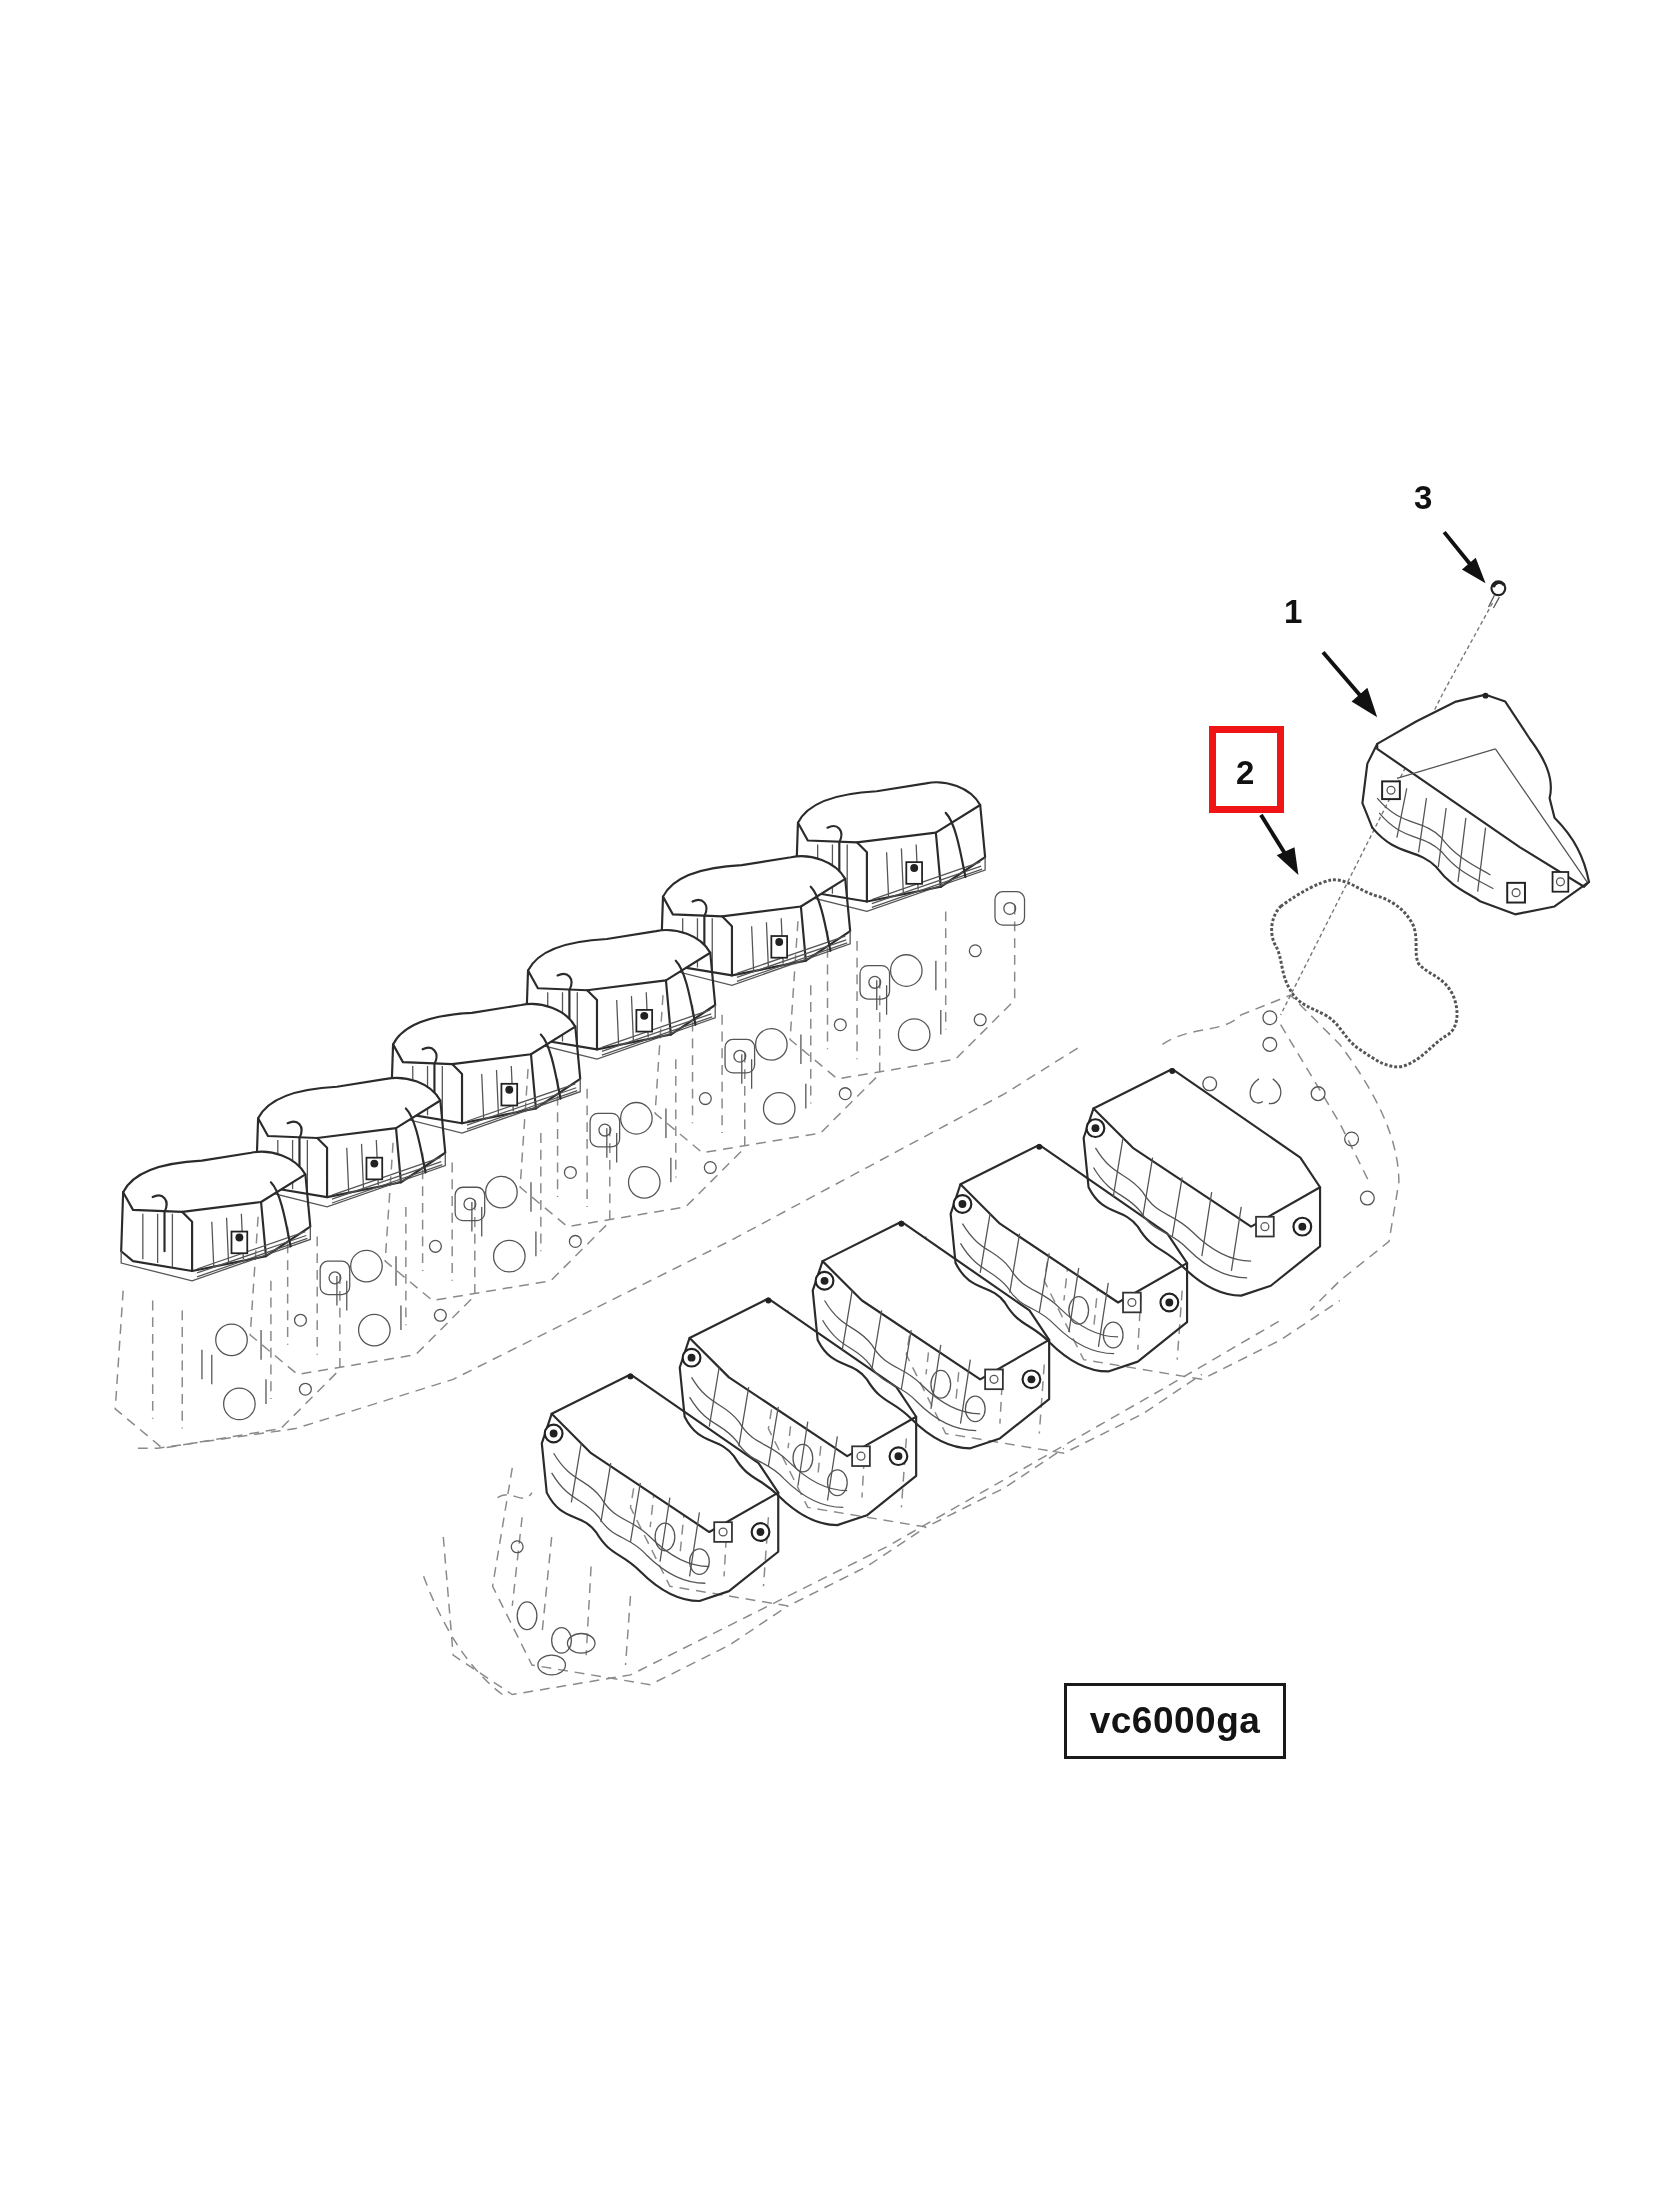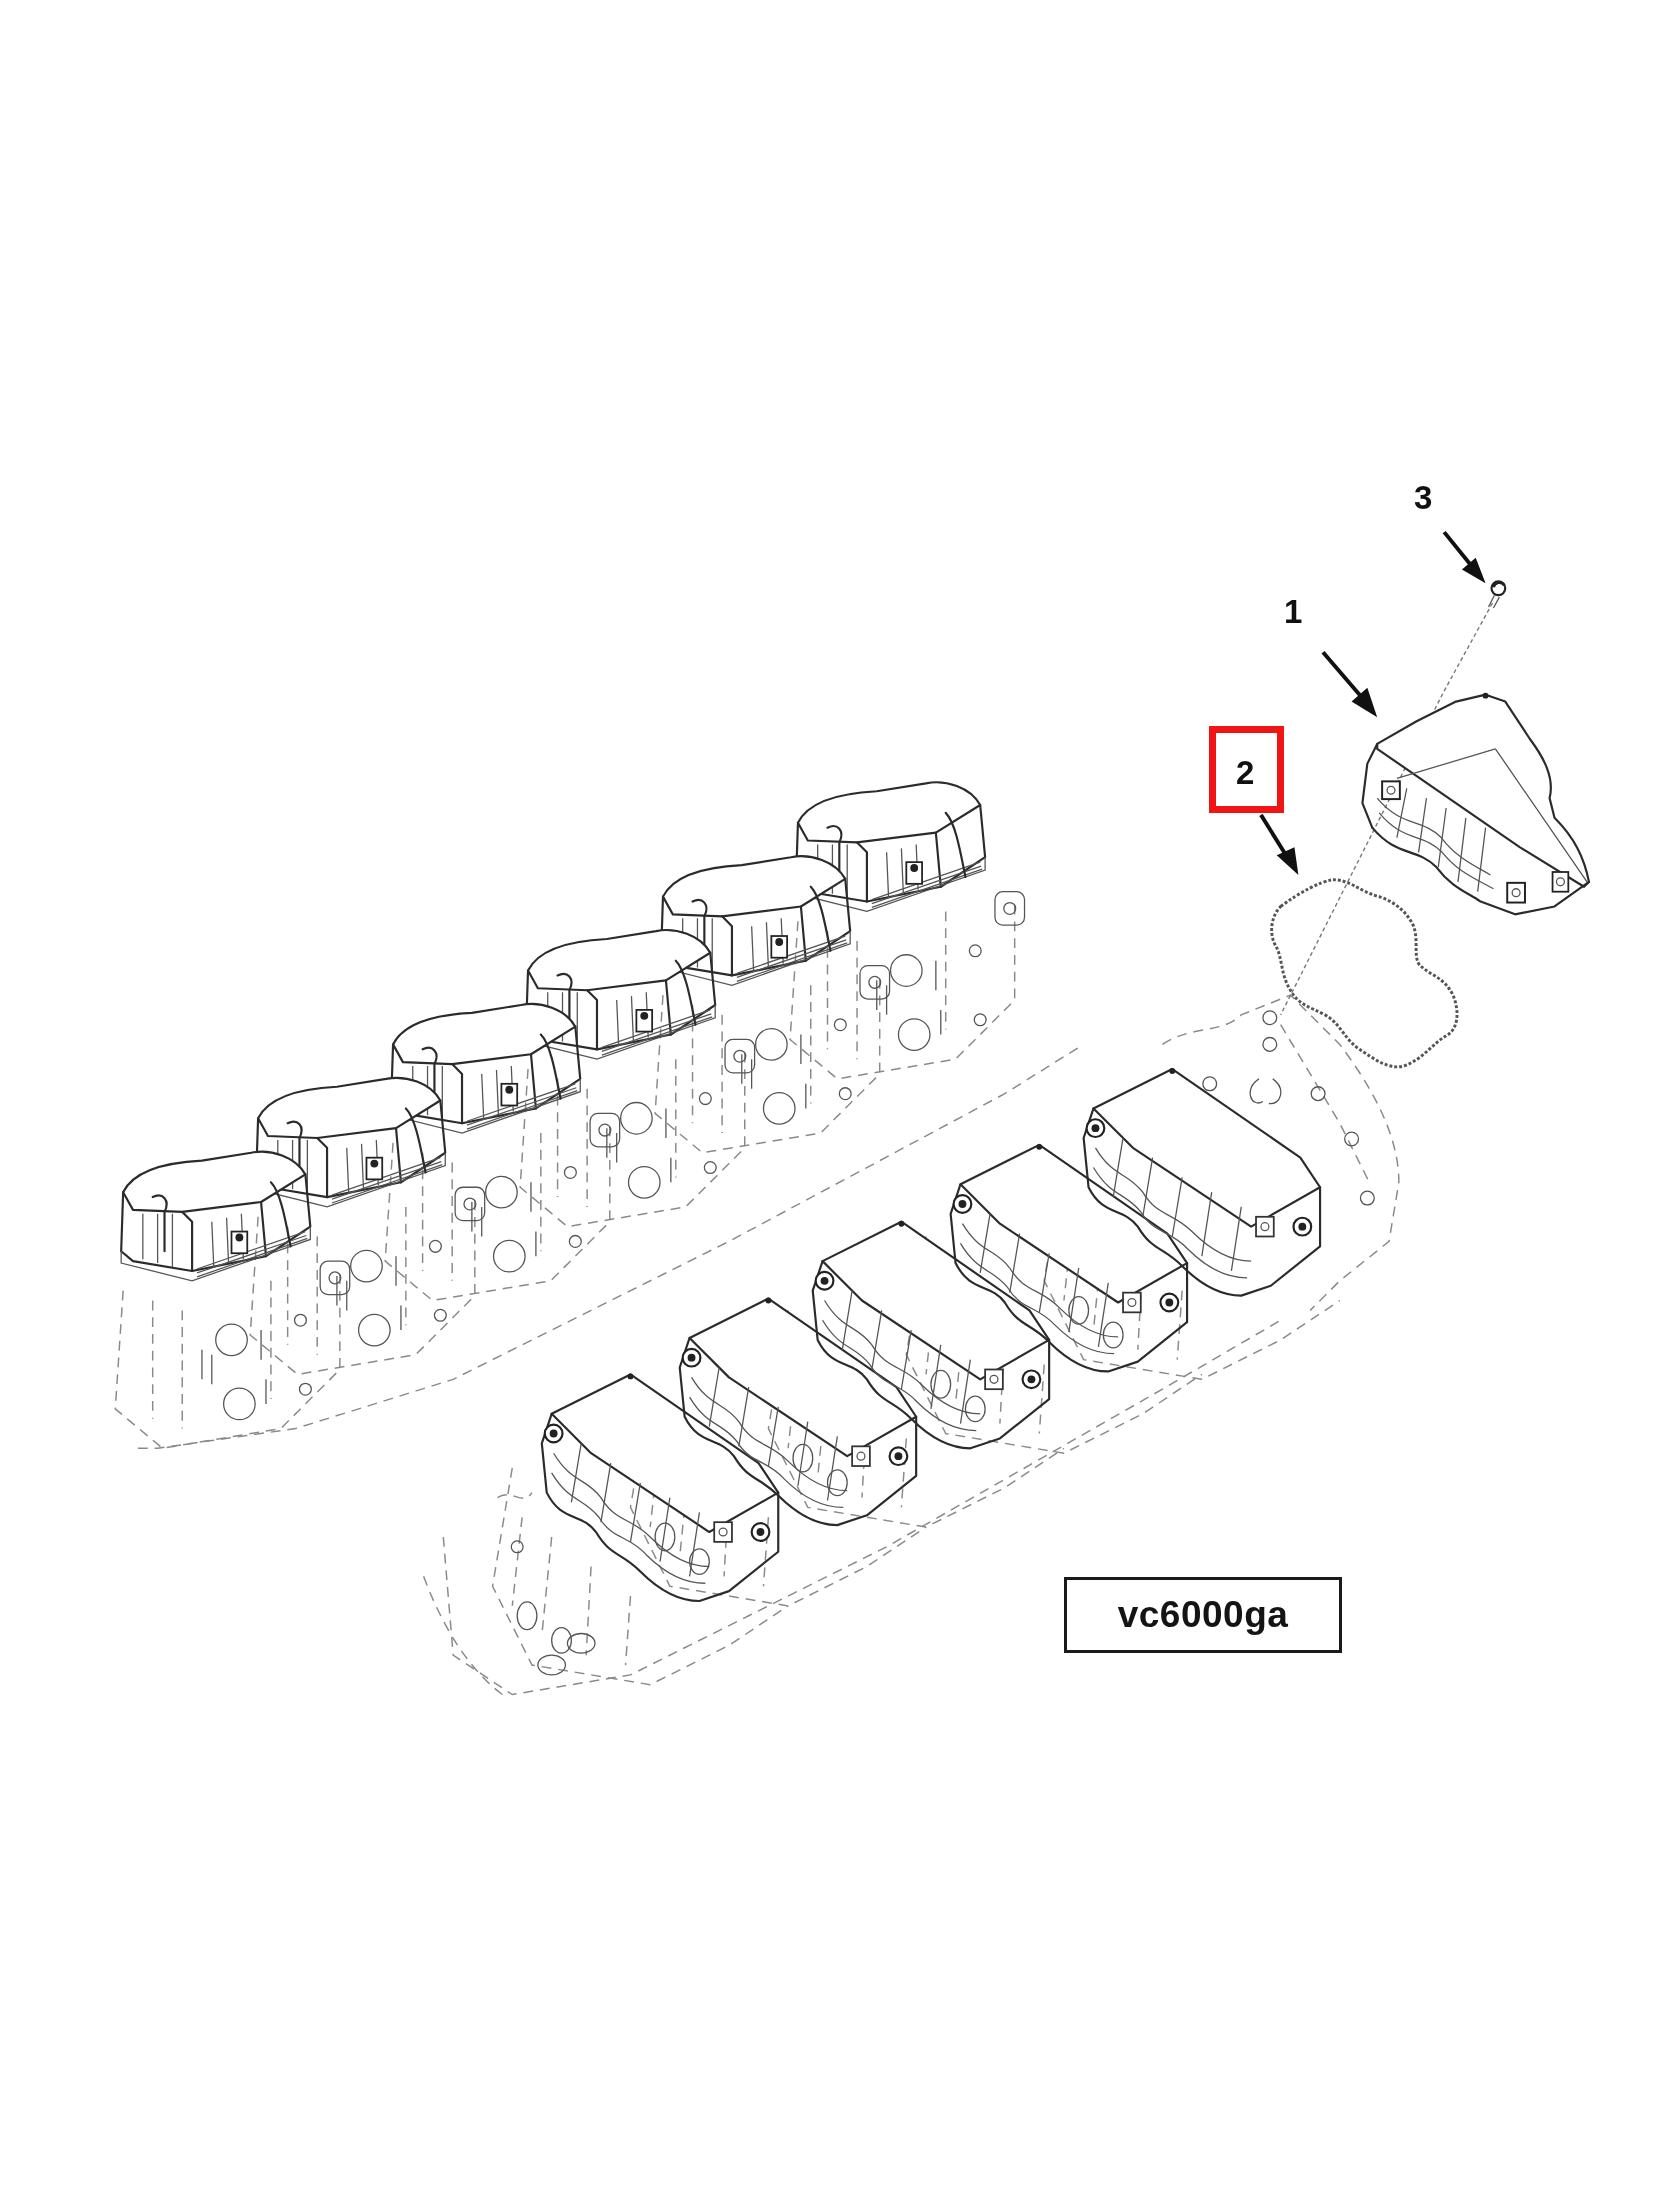--- a/index.html
+++ b/index.html
@@ -190,14 +190,14 @@
   <path class="arrow-head" d="M1318,888 L1296,868 L1314,860 Z"></path>
 </svg>
 
 <div class="callout-num" style="left:1414px; top:481px;">3</div>
 
 <div class="callout-num" style="left:1284px; top:595px;">1</div>
 
 <div class="callout-box" style="left:1209px; top:726px; width:75px; height:87px;"></div>
 <div class="callout-num" style="left:1236px; top:756px;">2</div>
 
-<div class="figure-id" style="left:1064px; top:1577px; width:278px; height:76px;">vc6000ga</div>
+<div class="figure-id" style="left:1064px; top:1683px; width:222px; height:76px;">vc6000ga</div>
 
 
 </body></html>

